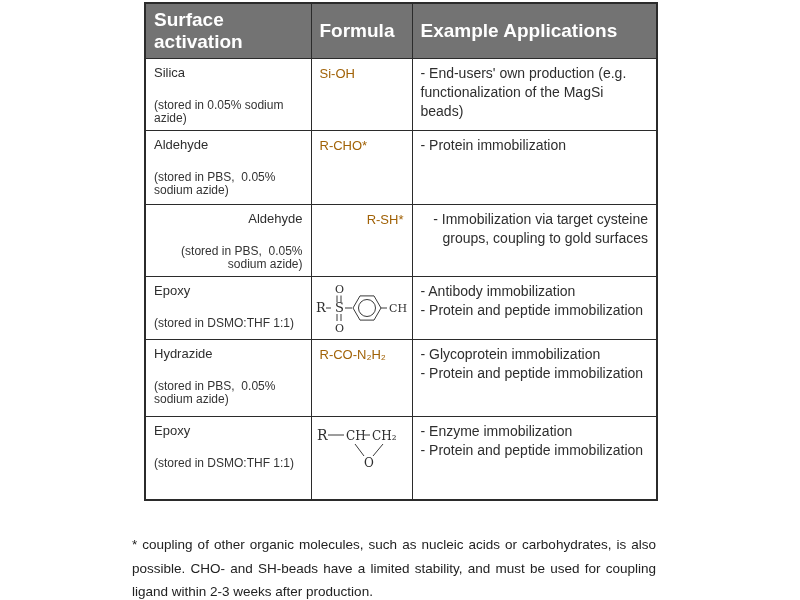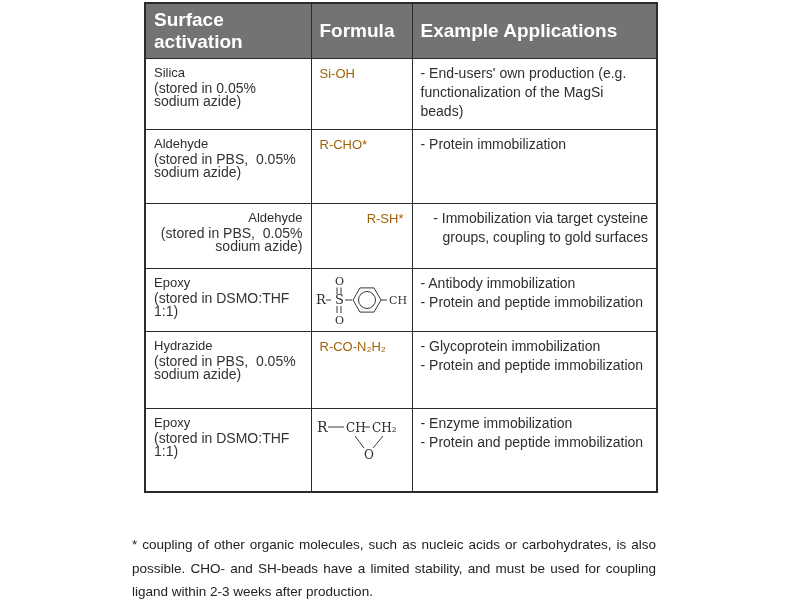--- a/index.html
+++ b/index.html
@@ -25,21 +25,21 @@
   td.structcell{padding:4px 3px;}
   tbody tr:nth-child(1) td{height:60px;}
   tbody tr:nth-child(2) td{height:63px;}
   tbody tr:nth-child(3) td{height:54px;text-align:right;}
   tbody tr:nth-child(4) td{height:51px;}
   tbody tr:nth-child(5) td{height:66px;}
   tbody tr:nth-child(6) td{height:72px;}
   tbody tr:nth-child(7) td{height:60px;}
   tbody tr:nth-child(8) td{height:72px;}
   .rowname{font-size:13px;line-height:18px;color:#2e2e2e;}
-  .storage{font-size:14px;line-height:13px;margin-top:0;color:#333;}
+  .storage{font-size:12px;line-height:13px;margin-top:17px;color:#333;}
   .formula{font-size:13px;font-family:Liberation Sans, sans-serif;color:#a16207;}
   .app{font-size:14px;line-height:19px;color:#2e2e2e;}
   .footnote{
     position:absolute;left:132px;top:533px;width:524px;margin:0;
     font-size:13.5px;line-height:23.5px;text-align:justify;color:#222222;
   }
   svg.struct{display:block;}
   svg.struct line, svg.struct polygon, svg.struct circle{
     stroke:#3a3a3a;stroke-width:1;fill:none;
   }

